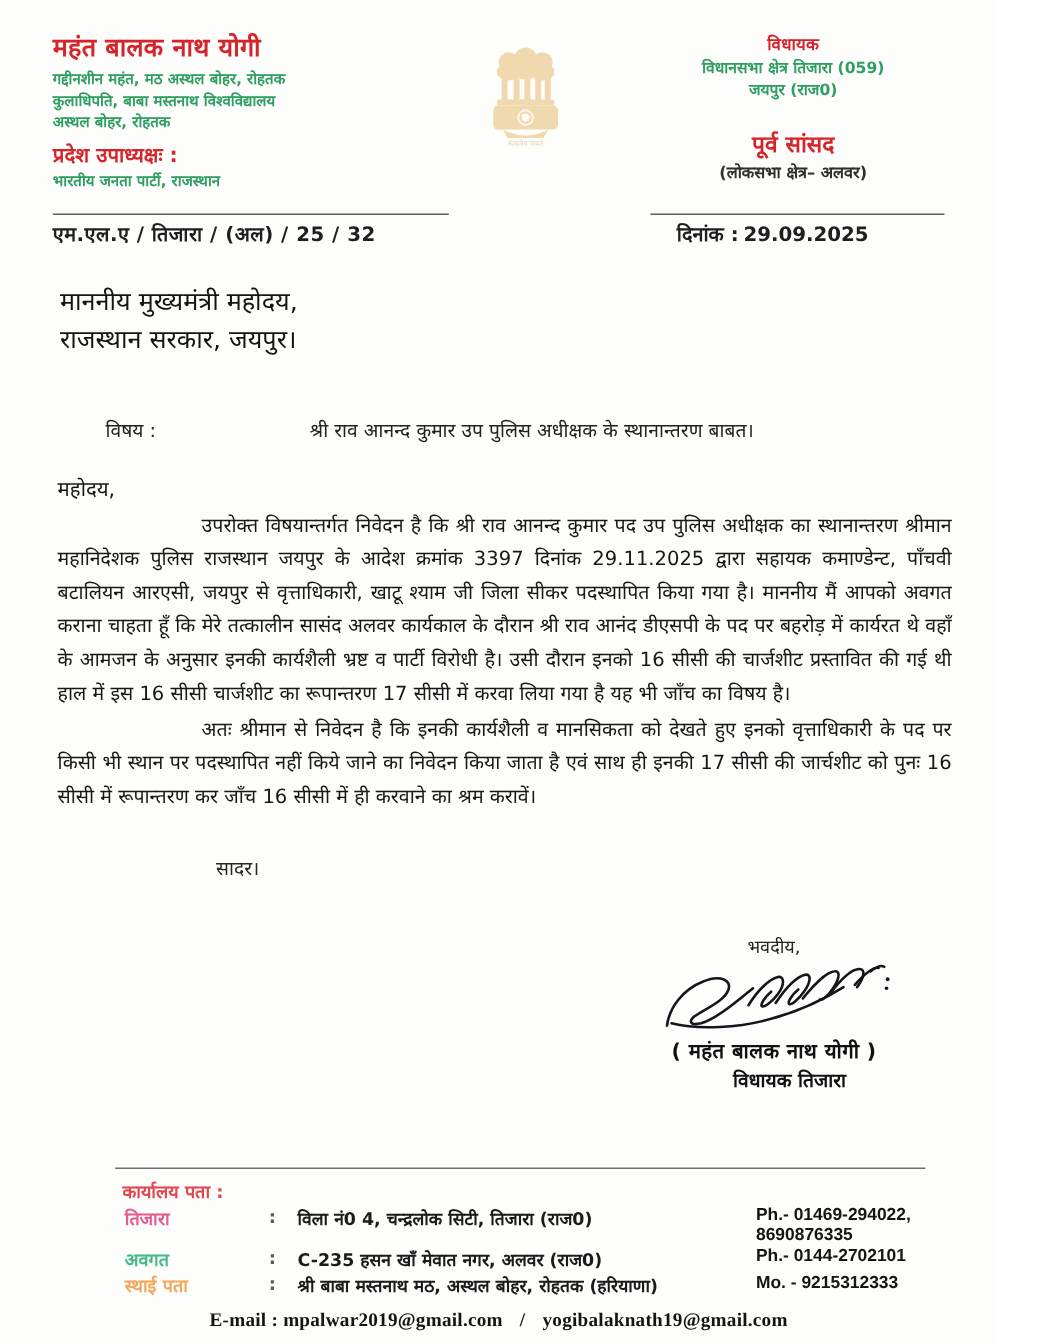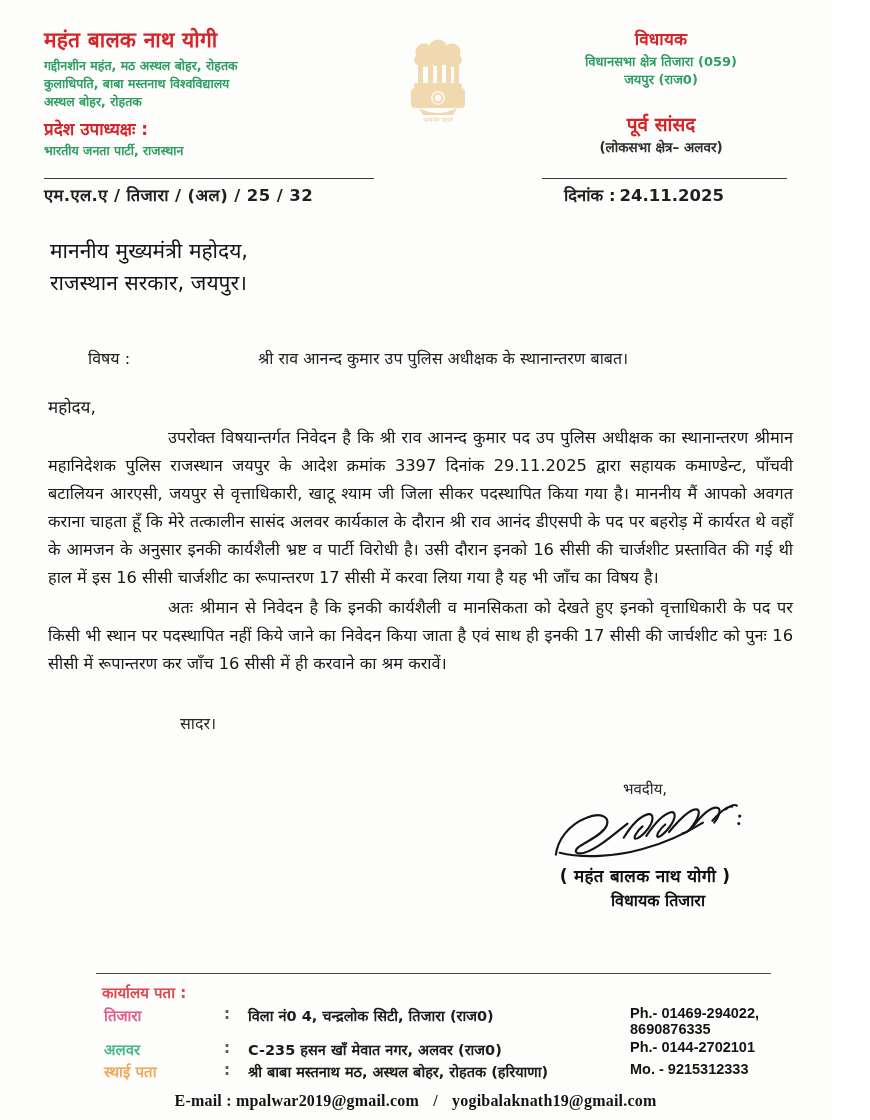--- a/index.html
+++ b/index.html
@@ -60,21 +60,21 @@
     font-family: "DejaVu Sans", sans-serif;
   }
   .title-red {
     color: #d6242b;
     font-weight: bold;
     font-size: 17px;
     margin-top: 7px;
     margin-bottom: 2px;
     font-family: "DejaVu Sans", sans-serif;
   }
-  .lh-right .name-red { font-size: 17px; margin-bottom: 3px; }
+  .lh-right .name-red { font-size: 14px; margin-bottom: 3px; }
   .lh-right .sub-green { font-size: 13px; line-height: 1.4; }
   .lh-right .title-red { font-size: 19px; margin-top: 22px; margin-bottom: 1px;}
   .lh-right .sub-dark {
     color: #2f2f2f;
     font-size: 13.5px;
     font-weight: bold;
     font-family: "DejaVu Sans", sans-serif;
   }
 
   
@@ -305,21 +305,21 @@
       <div class="sub-green">विधानसभा क्षेत्र तिजारा (059)</div>
       <div class="sub-green">जयपुर (राज0)</div>
       <div class="title-red">पूर्व सांसद</div>
       <div class="sub-dark">(लोकसभा क्षेत्र– अलवर)</div>
     </div>
   </div>
 
   <div class="ref-row">
     <div class="ref-left">एम.एल.ए / तिजारा /  (अल) / 25 / 32</div>
     <div class="ref-right">
-      <span class="dlabel">दिनांक :</span><span>24.11.2025</span>
+      <span class="dlabel">दिनांक :</span><span>29.09.2025</span>
     </div>
   </div>
 
   <div class="addressee">
     <div>माननीय मुख्यमंत्री महोदय,</div>
     <div>राजस्थान सरकार, जयपुर।</div>
   </div>
 
   <div class="subject-row">
     <div class="subject-label">विषय :</div>
@@ -362,21 +362,21 @@
 
     <table class="addr-table">
       <tbody>
         <tr>
           <td class="addr-label lbl-tijara">तिजारा</td>
           <td class="addr-colon">:</td>
           <td class="addr-value">विला नं0 4, चन्द्रलोक सिटी, तिजारा (राज0)</td>
           <td class="addr-phone">Ph.- 01469-294022, 8690876335</td>
         </tr>
         <tr>
-          <td class="addr-label lbl-alwar">अलवर</td>
+          <td class="addr-label lbl-alwar">अवगत</td>
           <td class="addr-colon">:</td>
           <td class="addr-value">C-235 हसन खाँ मेवात नगर, अलवर (राज0)</td>
           <td class="addr-phone">Ph.- 0144-2702101</td>
         </tr>
         <tr>
           <td class="addr-label lbl-perm">स्थाई पता</td>
           <td class="addr-colon">:</td>
           <td class="addr-value">श्री बाबा मस्तनाथ मठ, अस्थल बोहर, रोहतक (हरियाणा)</td>
           <td class="addr-phone">Mo. - 9215312333</td>
         </tr>

